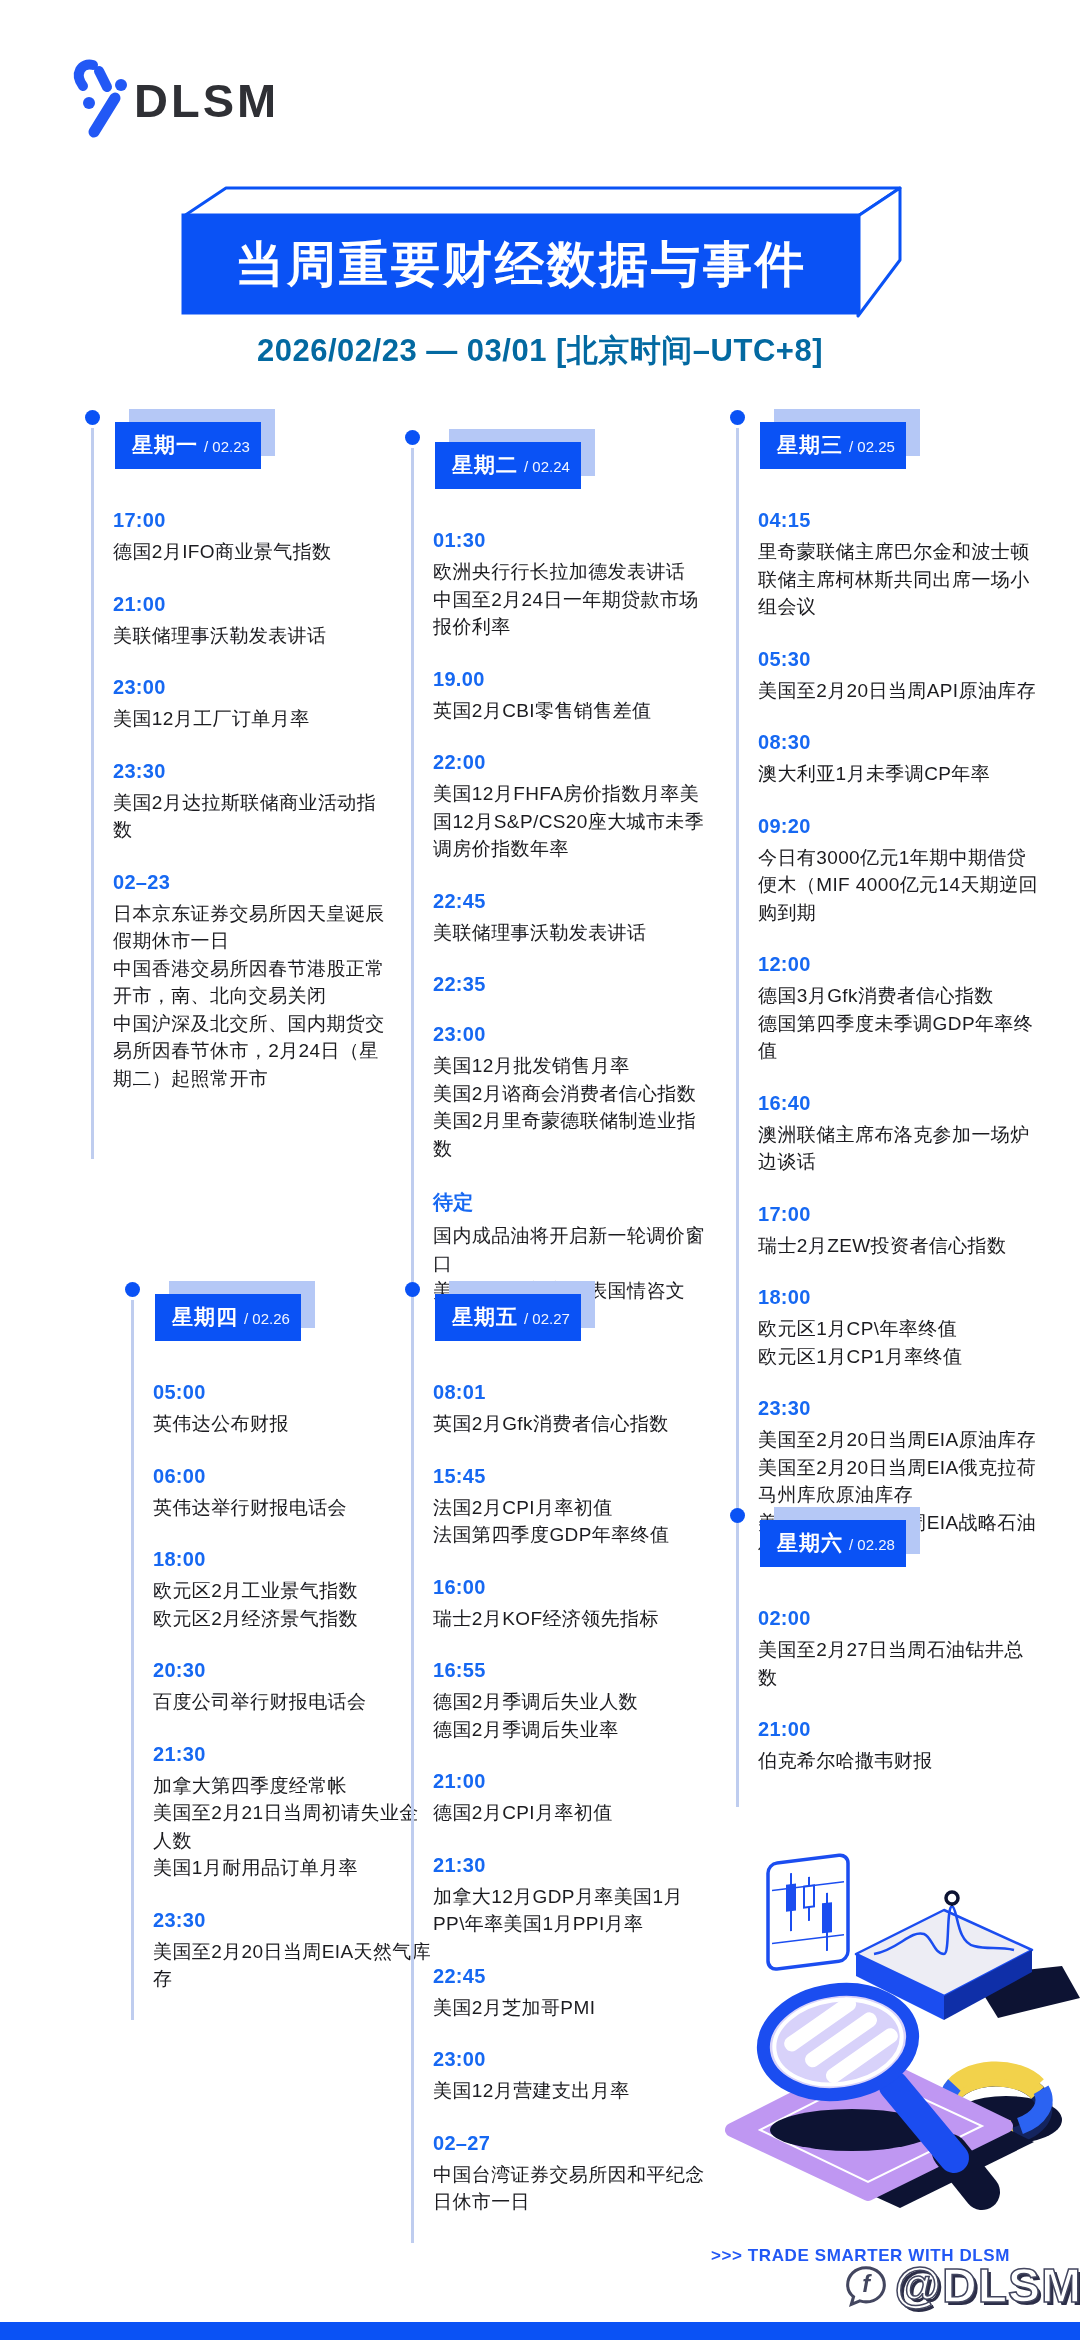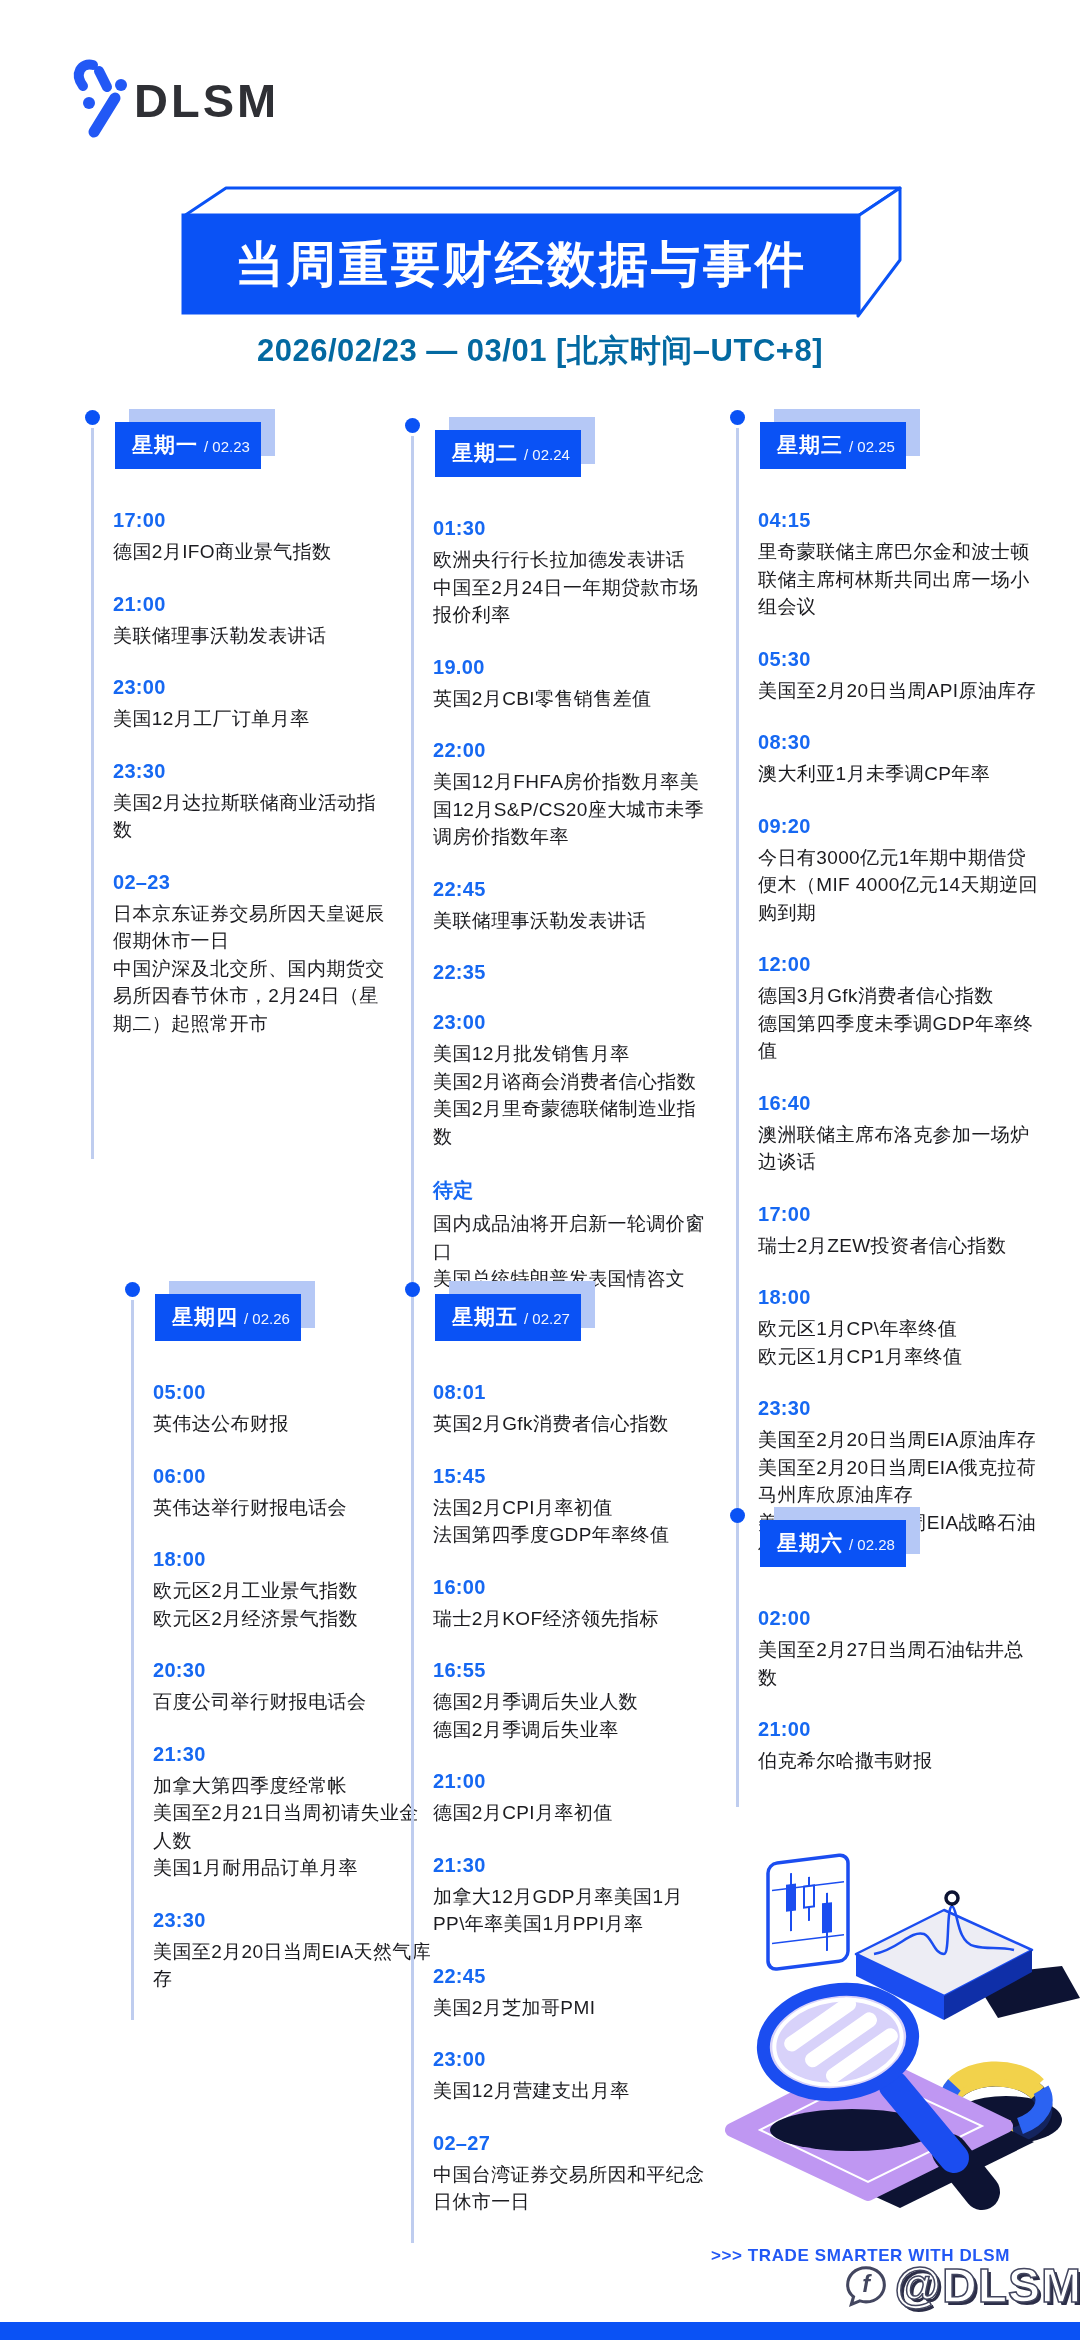--- a/index.html
+++ b/index.html
@@ -86,24 +86,25 @@
             <div class="etime">23:00</div>
             <div class="eline">美国12月工厂订单月率</div>
           </div>
           <div class="event">
             <div class="etime">23:30</div>
             <div class="eline">美国2月达拉斯联储商业活动指数</div>
           </div>
           <div class="event">
             <div class="etime">02–23</div>
             <div class="eline">日本京东证券交易所因天皇诞辰假期休市一日</div>
+            <div class="eline">中国香港交易所因春节港股正常开市，南、北向交易关闭</div>
             <div class="eline">中国沪深及北交所、国内期货交易所因春节休市，2月24日（星期二）起照常开市</div>
           </div>
         </div></section>
-      <section class="day-col" style="left: 411px; top: 422px; min-height: 935px;"><span class="dot"></span><span class="tline"></span><div class="badge"><span class="day-name">星期二</span><span class="day-date">/ 02.24</span></div><div class="events">
+      <section class="day-col" style="left: 411px; top: 434px; min-height: 935px;"><span class="dot"></span><span class="tline"></span><div class="badge"><span class="day-name">星期二</span><span class="day-date">/ 02.24</span></div><div class="events">
           <div class="event">
             <div class="etime">01:30</div>
             <div class="eline">欧洲央行行长拉加德发表讲话</div>
             <div class="eline">中国至2月24日一年期贷款市场报价利率</div>
           </div>
           <div class="event">
             <div class="etime">19.00</div>
             <div class="eline">英国2月CBI零售销售差值</div>
           </div>
           <div class="event">

